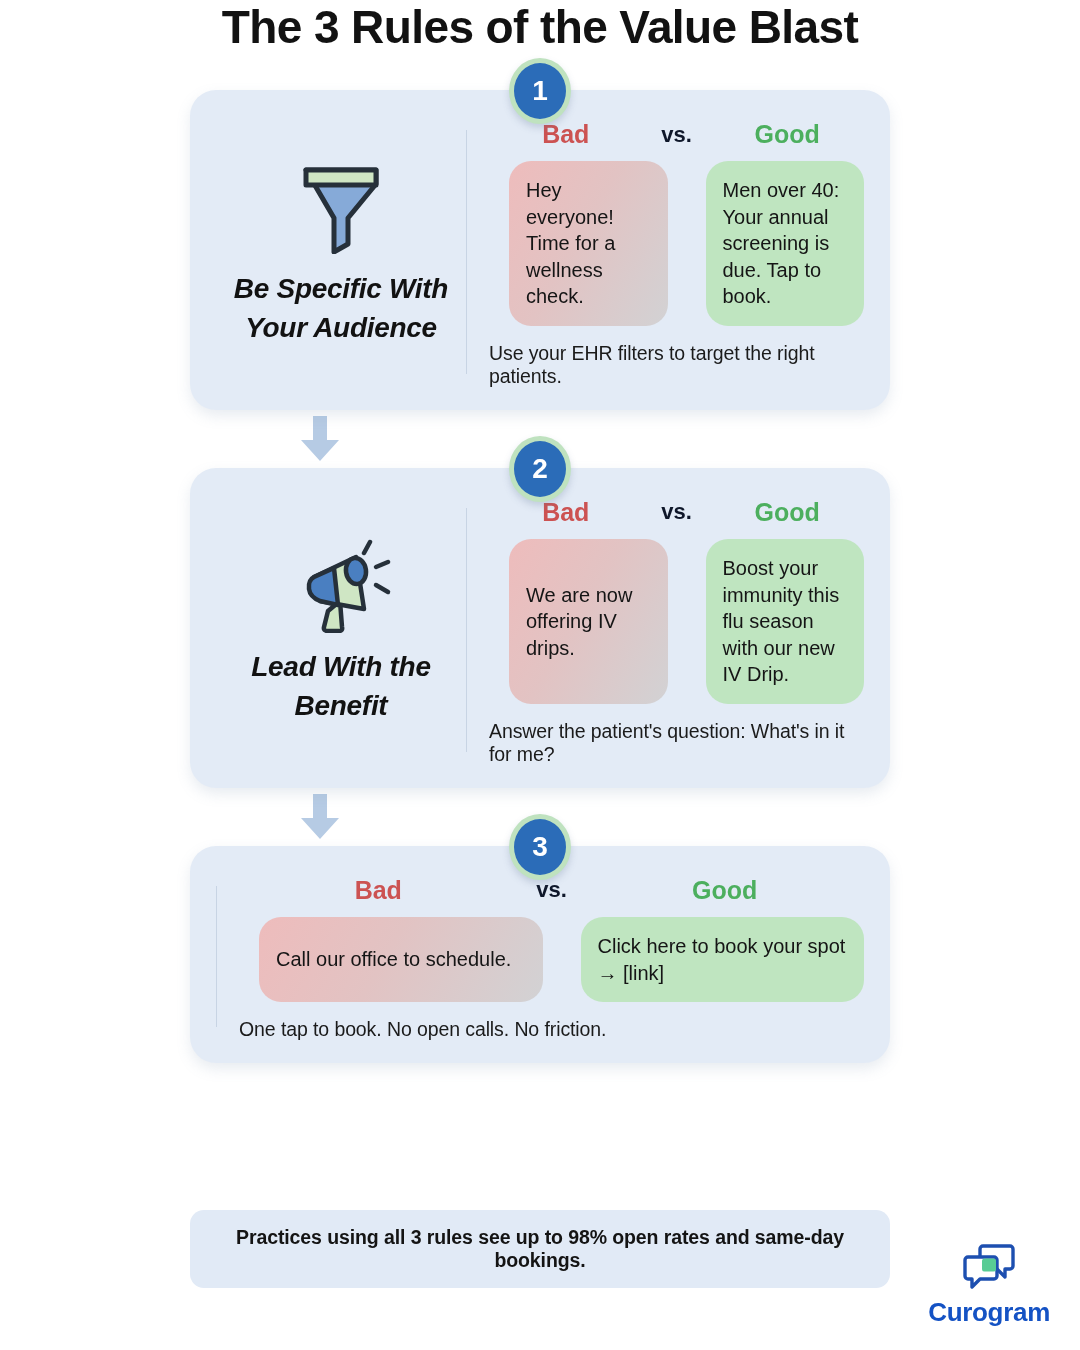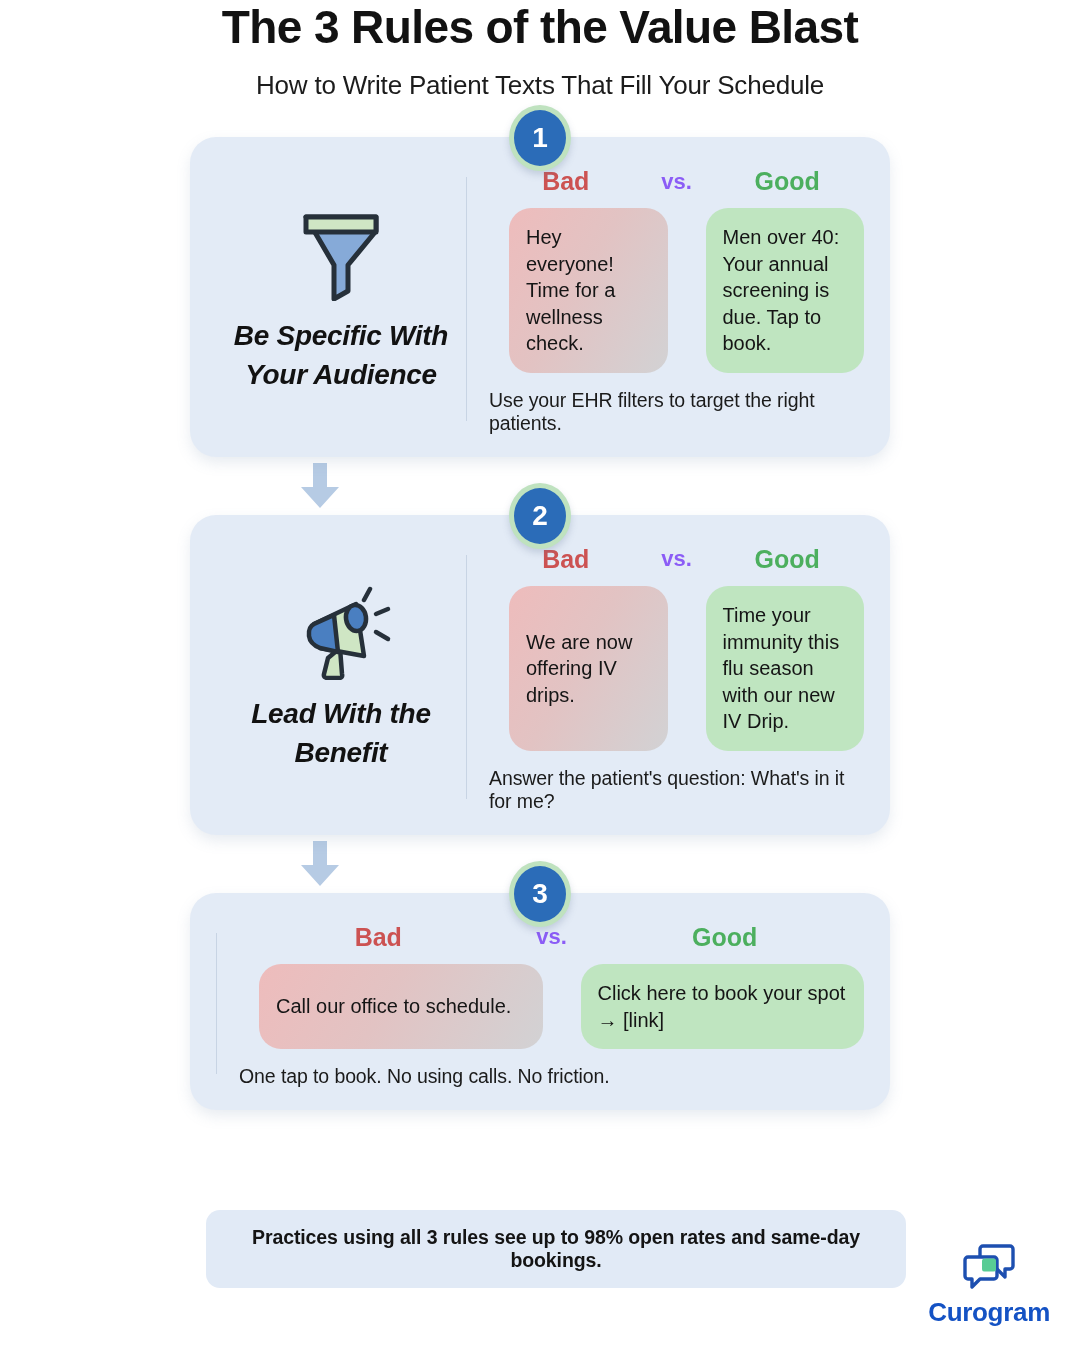--- a/index.html
+++ b/index.html
@@ -123,21 +123,21 @@
     font-size: 25px;
     font-weight: bold;
   }
   .vs-bad  { color: #cc5252; }
   .vs-good { color: #4caf5e; }
   .vs-mid {
     flex: 0 0 68px;
     text-align: center;
     font-size: 22px;
     font-weight: bold;
-    color: #8b5cf6;
+    color: #0f172a;
   }
 
   .bubble-row {
     display: flex;
     gap: 18px;
     align-items: stretch;
   }
   .bubble {
     flex: 1;
     border-radius: 22px;
@@ -165,21 +165,21 @@
   .connector {
     height: 58px;
     display: flex;
     align-items: center;
     padding-left: 108px;
   }
 
   
   .footer {
     position: absolute;
-    left: 16px; right: 0;
+    left: 0; right: 0;
     bottom: 0;
     height: 128px;
     margin-top: 34px;
   }
   .footer-banner {
     position: absolute;
     left: 190px;
     top: -12px;
     width: 700px;
     background: #e1eaf6;
@@ -205,21 +205,20 @@
     color: #1452c4;
     margin-top: 4px;
     letter-spacing: -0.3px;
   }
 </style>
 </head>
 <body>
 
 <div class="header">
   <div class="title">The 3 Rules of the Value Blast</div>
-  <div class="subtitle">How to Write Patient Texts That Fill Your Schedule</div>
 </div>
 
 <div class="stack">
 
   <div class="rule-block">
     <div class="card">
       <div class="badge">1</div>
 
       <div class="card-left">
         <div class="icon-wrap">
@@ -278,21 +277,21 @@
       <div class="divider"></div>
 
       <div class="card-right">
         <div class="vs-row">
           <div class="vs-bad">Bad</div>
           <div class="vs-mid">vs.</div>
           <div class="vs-good">Good</div>
         </div>
         <div class="bubble-row">
           <div class="bubble bubble-bad">We are now offering IV drips.</div>
-          <div class="bubble bubble-good">Time your immunity this flu season with our new IV Drip.</div>
+          <div class="bubble bubble-good">Boost your immunity this flu season with our new IV Drip.</div>
         </div>
         <div class="caption">Answer the patient's question: What's in it for me?</div>
       </div>
     </div>
   </div>
 
   <div class="connector">
     <svg width="44" height="46" viewBox="0 0 44 46">
       <path d="M15 0 H29 V24 H41 L22 45 L3 24 H15 Z" fill="#b6cbe4"></path>
     </svg>
@@ -308,21 +307,21 @@
       <div class="card-right">
         <div class="vs-row">
           <div class="vs-bad">Bad</div>
           <div class="vs-mid">vs.</div>
           <div class="vs-good">Good</div>
         </div>
         <div class="bubble-row">
           <div class="bubble bubble-bad">Call our office to schedule.</div>
           <div class="bubble bubble-good">Click here to book your spot → [link]</div>
         </div>
-        <div class="caption">One tap to book. No using calls. No friction.</div>
+        <div class="caption">One tap to book. No open calls. No friction.</div>
       </div>
     </div>
   </div>
 
 </div>
 
 <div class="footer">
   <div class="footer-banner">Practices using all 3 rules see up to 98% open rates and same-day bookings.</div>
 
   <div class="brand">

